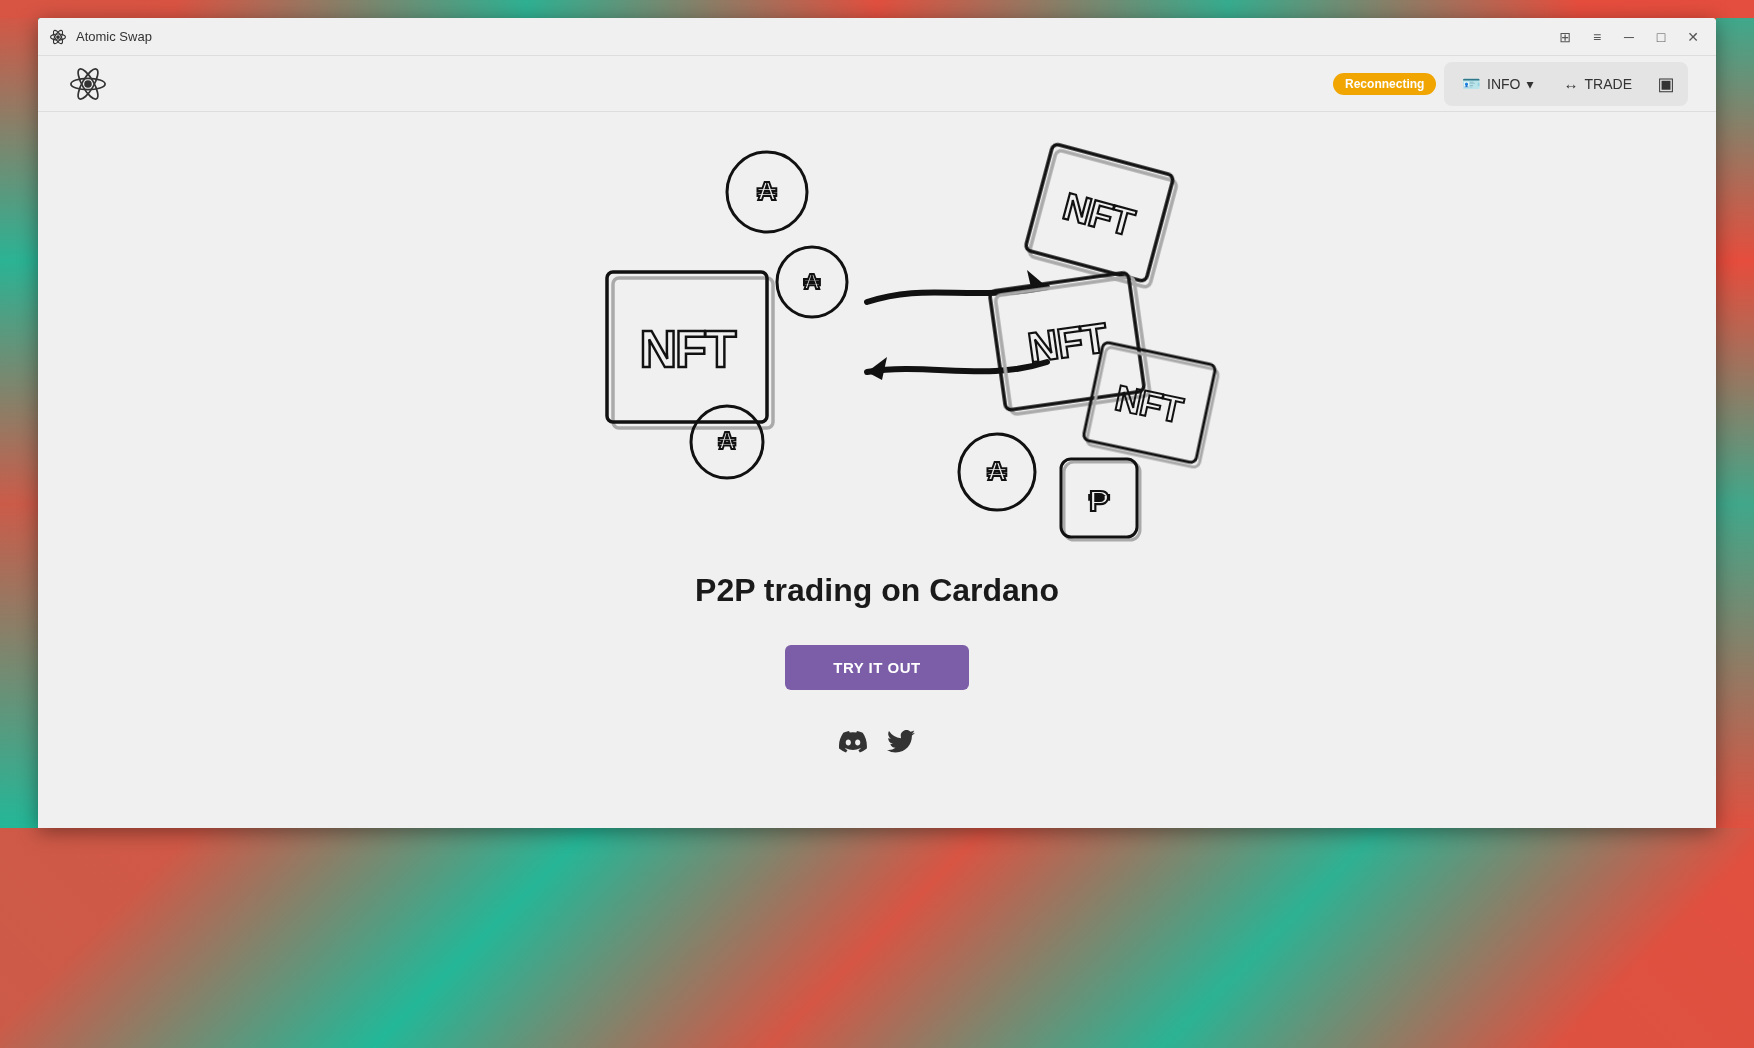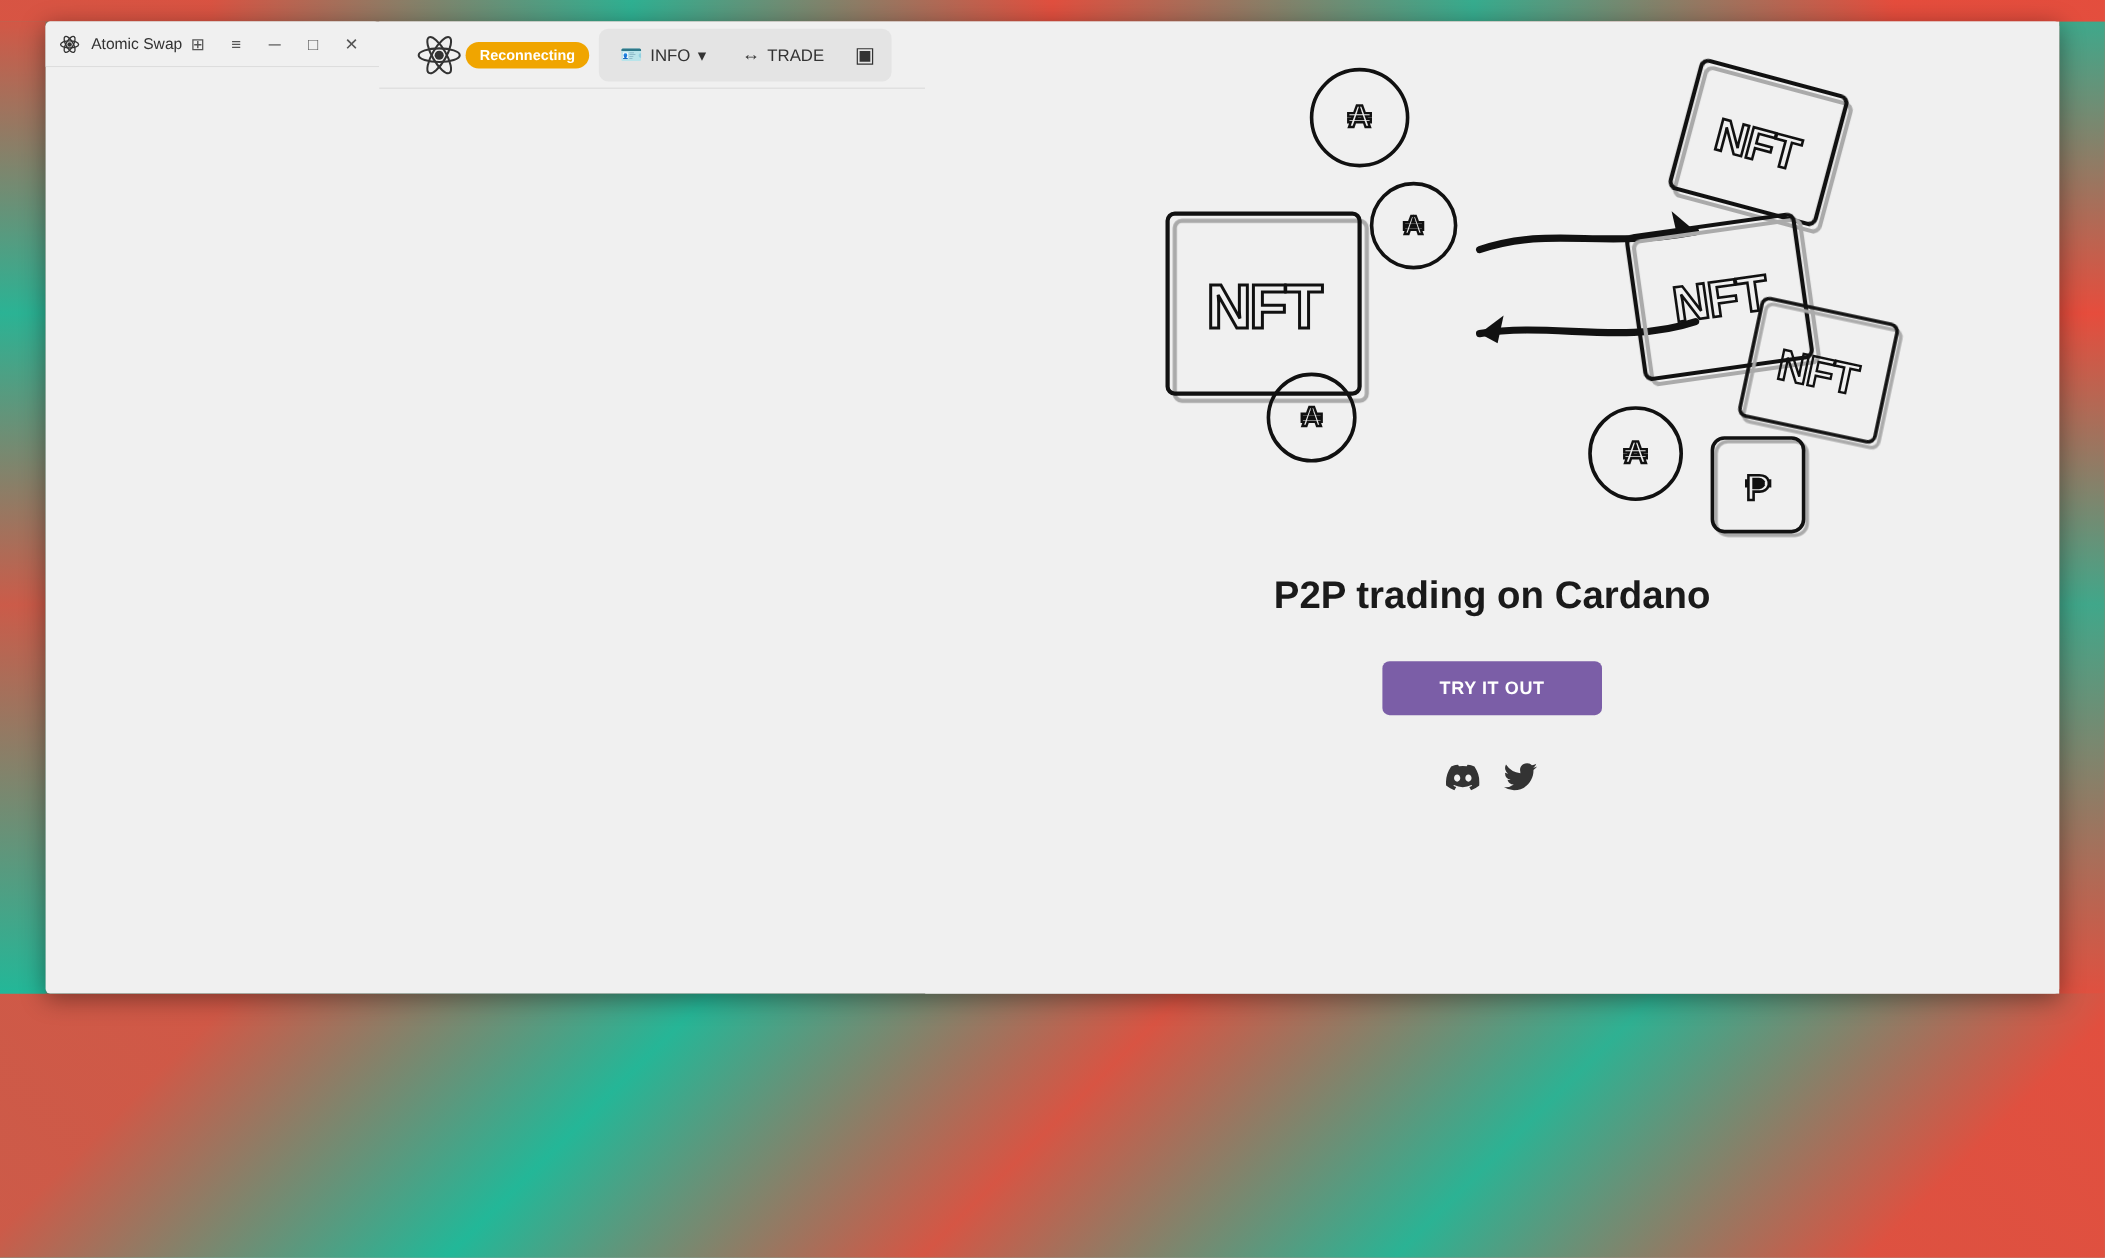--- a/index.html
+++ b/index.html
@@ -22,20 +22,21 @@
     
     .window {
       position: absolute;
       top: 18px;
       left: 38px;
       right: 38px;
       bottom: 220px;
       background: #f0f0f0;
       border-radius: 4px;
       display: flex;
+      flex-direction: column;
       box-shadow: 0 4px 20px rgba(0,0,0,0.4);
     }
 
     
     .title-bar {
       display: flex;
       align-items: center;
       height: 38px;
       background: #f0f0f0;
       border-bottom: 1px solid #ddd;

